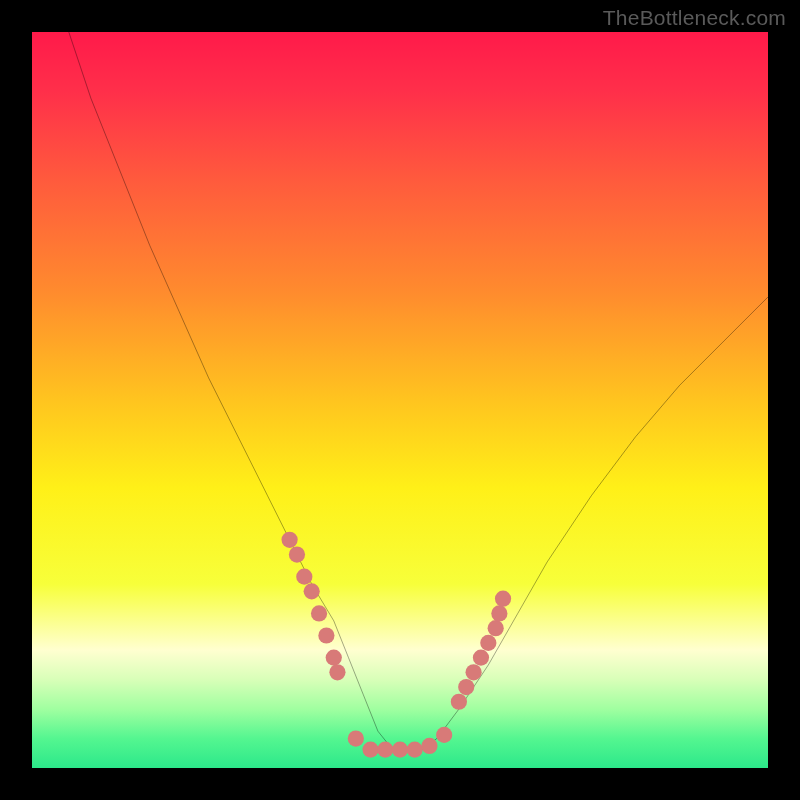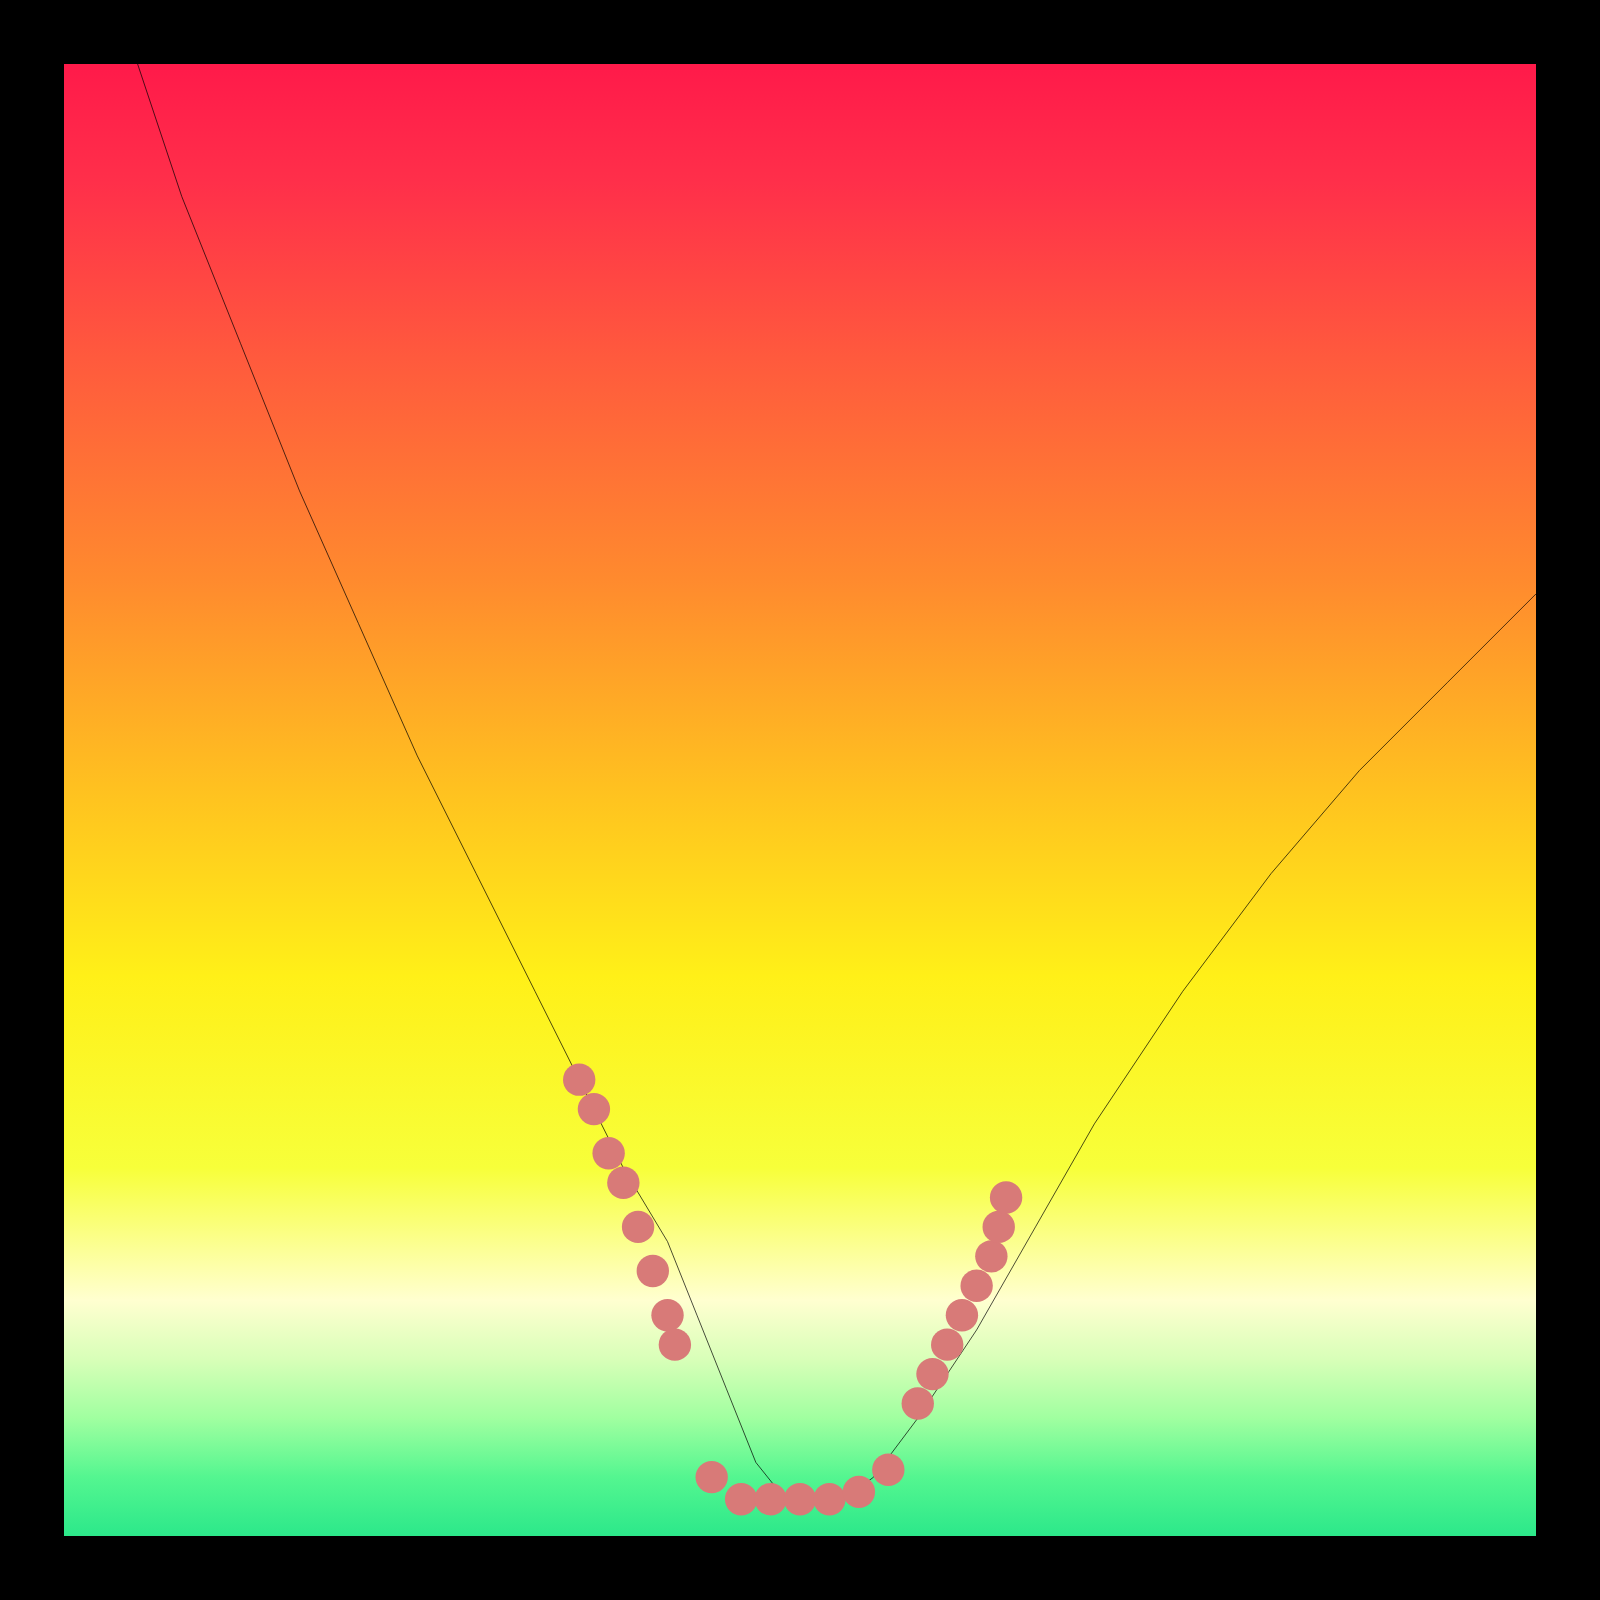--- a/index.html
+++ b/index.html
@@ -94,13 +94,14 @@
           <circle cx="60" cy="87" r="1.1" fill="#d87a78"></circle>
           <circle cx="61" cy="85" r="1.1" fill="#d87a78"></circle>
           <circle cx="62" cy="83" r="1.1" fill="#d87a78"></circle>
           <circle cx="63" cy="81" r="1.1" fill="#d87a78"></circle>
           <circle cx="63.5" cy="79" r="1.1" fill="#d87a78"></circle>
           <circle cx="64" cy="77" r="1.1" fill="#d87a78"></circle>
         </g>
     </svg>
   </div>
 
+  <div class="watermark">TheBottleneck.com</div>
 </div>
 
 </body></html>

